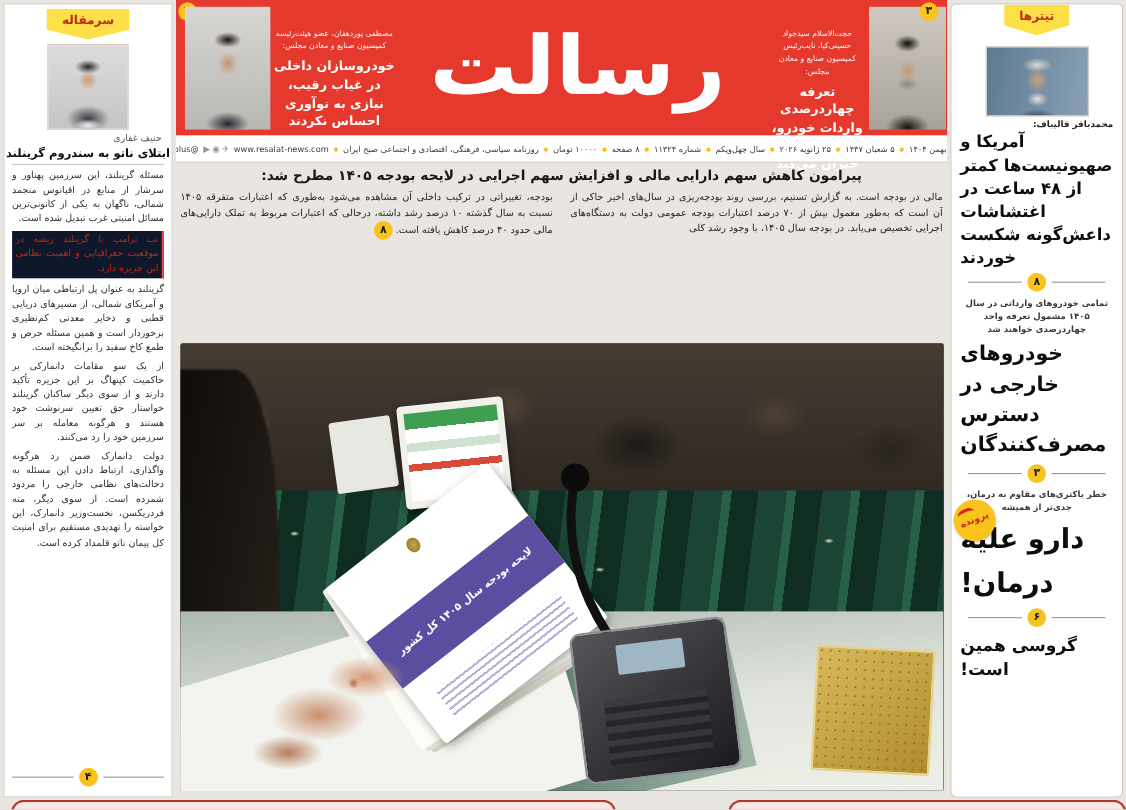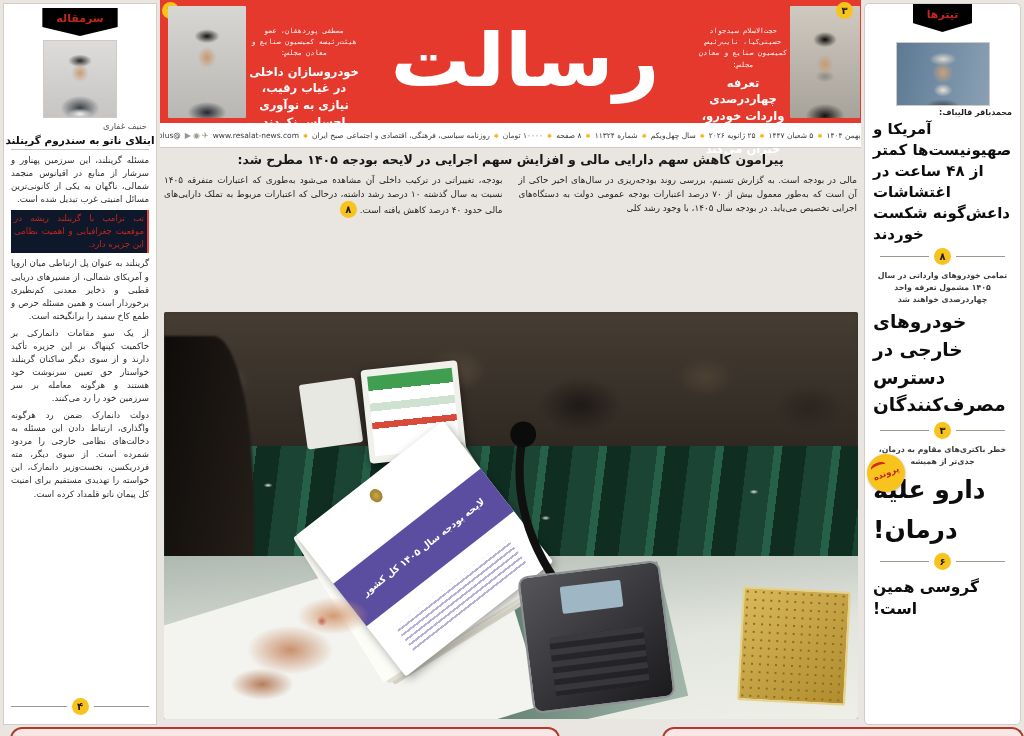--- a/index.html
+++ b/index.html
@@ -1,20 +1,20 @@
 <!DOCTYPE html>
 <html dir="rtl" lang="fa"><head>
 <meta charset="utf-8">
 <style>
   html,body{margin:0;padding:0;background:#d9d6d0;font-family:"DejaVu Sans",sans-serif;}
   #page{position:relative;width:1024px;height:736px;background:#e9e6e1;overflow:hidden;direction:rtl;}
   .card{background:#fff;border:1px solid #d2cec7;box-sizing:border-box;}
 
   
-  .pennant{background:#000000;color:#c2271b;font-weight:bold;font-size:11px;line-height:1;
+  .pennant{background:#fde047;color:#c2271b;font-weight:bold;font-size:11px;line-height:1;
     padding:5px 14px 12px;clip-path:polygon(0 0,100% 0,100% 68%,50% 100%,0 68%);}
 
   .badge{display:inline-flex;align-items:center;justify-content:center;width:17px;height:17px;
     border-radius:50%;background:#f7c31c;color:#1d1d1d;font-weight:bold;font-size:10px;flex:0 0 auto;}
   .rule{display:flex;align-items:center;gap:5px;width:90%;margin:3px auto;}
   .rule .line{flex:1;height:1px;background:#9b968e;}
 
   
   #editorial{position:absolute;left:3px;top:3px;width:154px;height:722px;padding:4px 7px 6px;
     display:flex;flex-direction:column;align-items:center;}
@@ -47,21 +47,21 @@
     linear-gradient(#d8d6d3,#b9b7b4);}
   .pp-right{left:630px;width:70px;background:
     radial-gradient(26px 16px at 50% 98%,#16120f,transparent 75%),
     radial-gradient(12px 14px at 50% 52%,#c79b72,transparent 70%),
     radial-gradient(13px 8px at 50% 63%,#8e8a80,transparent 75%),
     radial-gradient(17px 11px at 50% 30%,#0c0a08,transparent 70%),
     linear-gradient(#cfc9c0,#a8a39a);}
   .promo-text{position:absolute;top:26px;color:#fff;text-align:center;}
   .pt-left{left:88px;width:112px;}
   .pt-right{left:538px;width:90px;}
-  .promo-kicker{font-size:7px;line-height:1.6;opacity:.95;margin-bottom:4px;font-family:Liberation Mono, monospace;}
+  .promo-kicker{font-size:7px;line-height:1.6;opacity:.95;margin-bottom:4px;}
   .promo-head{font-size:11.5px;font-weight:bold;line-height:1.45;}
   .m-date{position:absolute;left:0;right:0;bottom:0;height:24px;background:#fff;border-bottom:1px solid #cfcbc4;
     display:flex;align-items:center;justify-content:center;gap:4px;font-size:7.5px;color:#3c3c3c;
     white-space:nowrap;overflow:hidden;}
   .sep::before{content:"✱";color:#f3b21a;font-size:6px;}
   .social{display:inline-flex;gap:2px;color:#9a968e;font-size:8px;}
 
   
   #lead{position:absolute;left:160px;top:150px;width:701px;}
   .lead-kicker{text-align:center;font-size:12.5px;font-weight:bold;color:#161616;margin:2px 0 0;}

